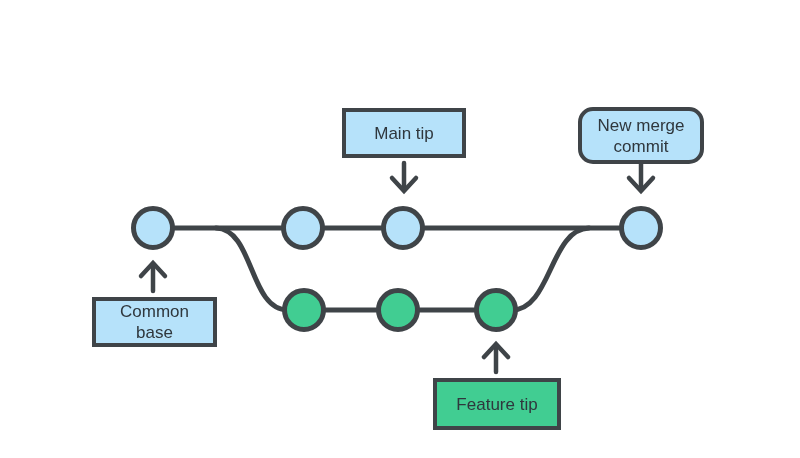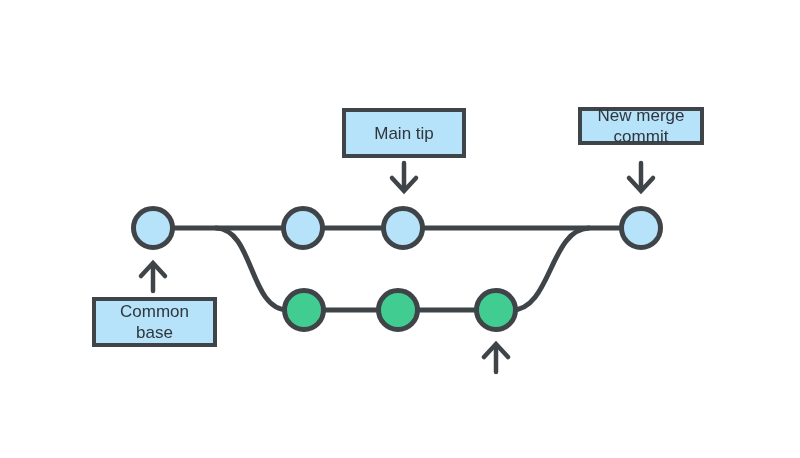--- a/index.html
+++ b/index.html
@@ -89,22 +89,25 @@
 
     <circle class="node green" cx="304" cy="310" r="19.5"></circle>
     <circle class="node green" cx="398" cy="310" r="19.5"></circle>
     <circle class="node green" cx="496" cy="310" r="19.5"></circle>
   </svg>
 
   <div class="label blue" style="left:342px; top:108px; width:124px; height:50px;">
     <span>Main tip</span>
   </div>
 
-  <div class="label blue" style="left:578px; top:107px; width:126px; height:38px;">
+  <div class="label blue" style="left:578px; top:107px; width:126px; height:57px;border-radius:15px;">
     <span>New merge commit</span>
   </div>
 
   <div class="label blue" style="left:92px; top:297px; width:125px; height:50px;justify-content:flex-end;">
     <span>Common base</span>
   </div>
 
+  <div class="label green" style="left:433px; top:378px; width:128px; height:52px;">
+    <span>Feature tip</span>
+  </div>
 
 </div>
 
 </body></html>

